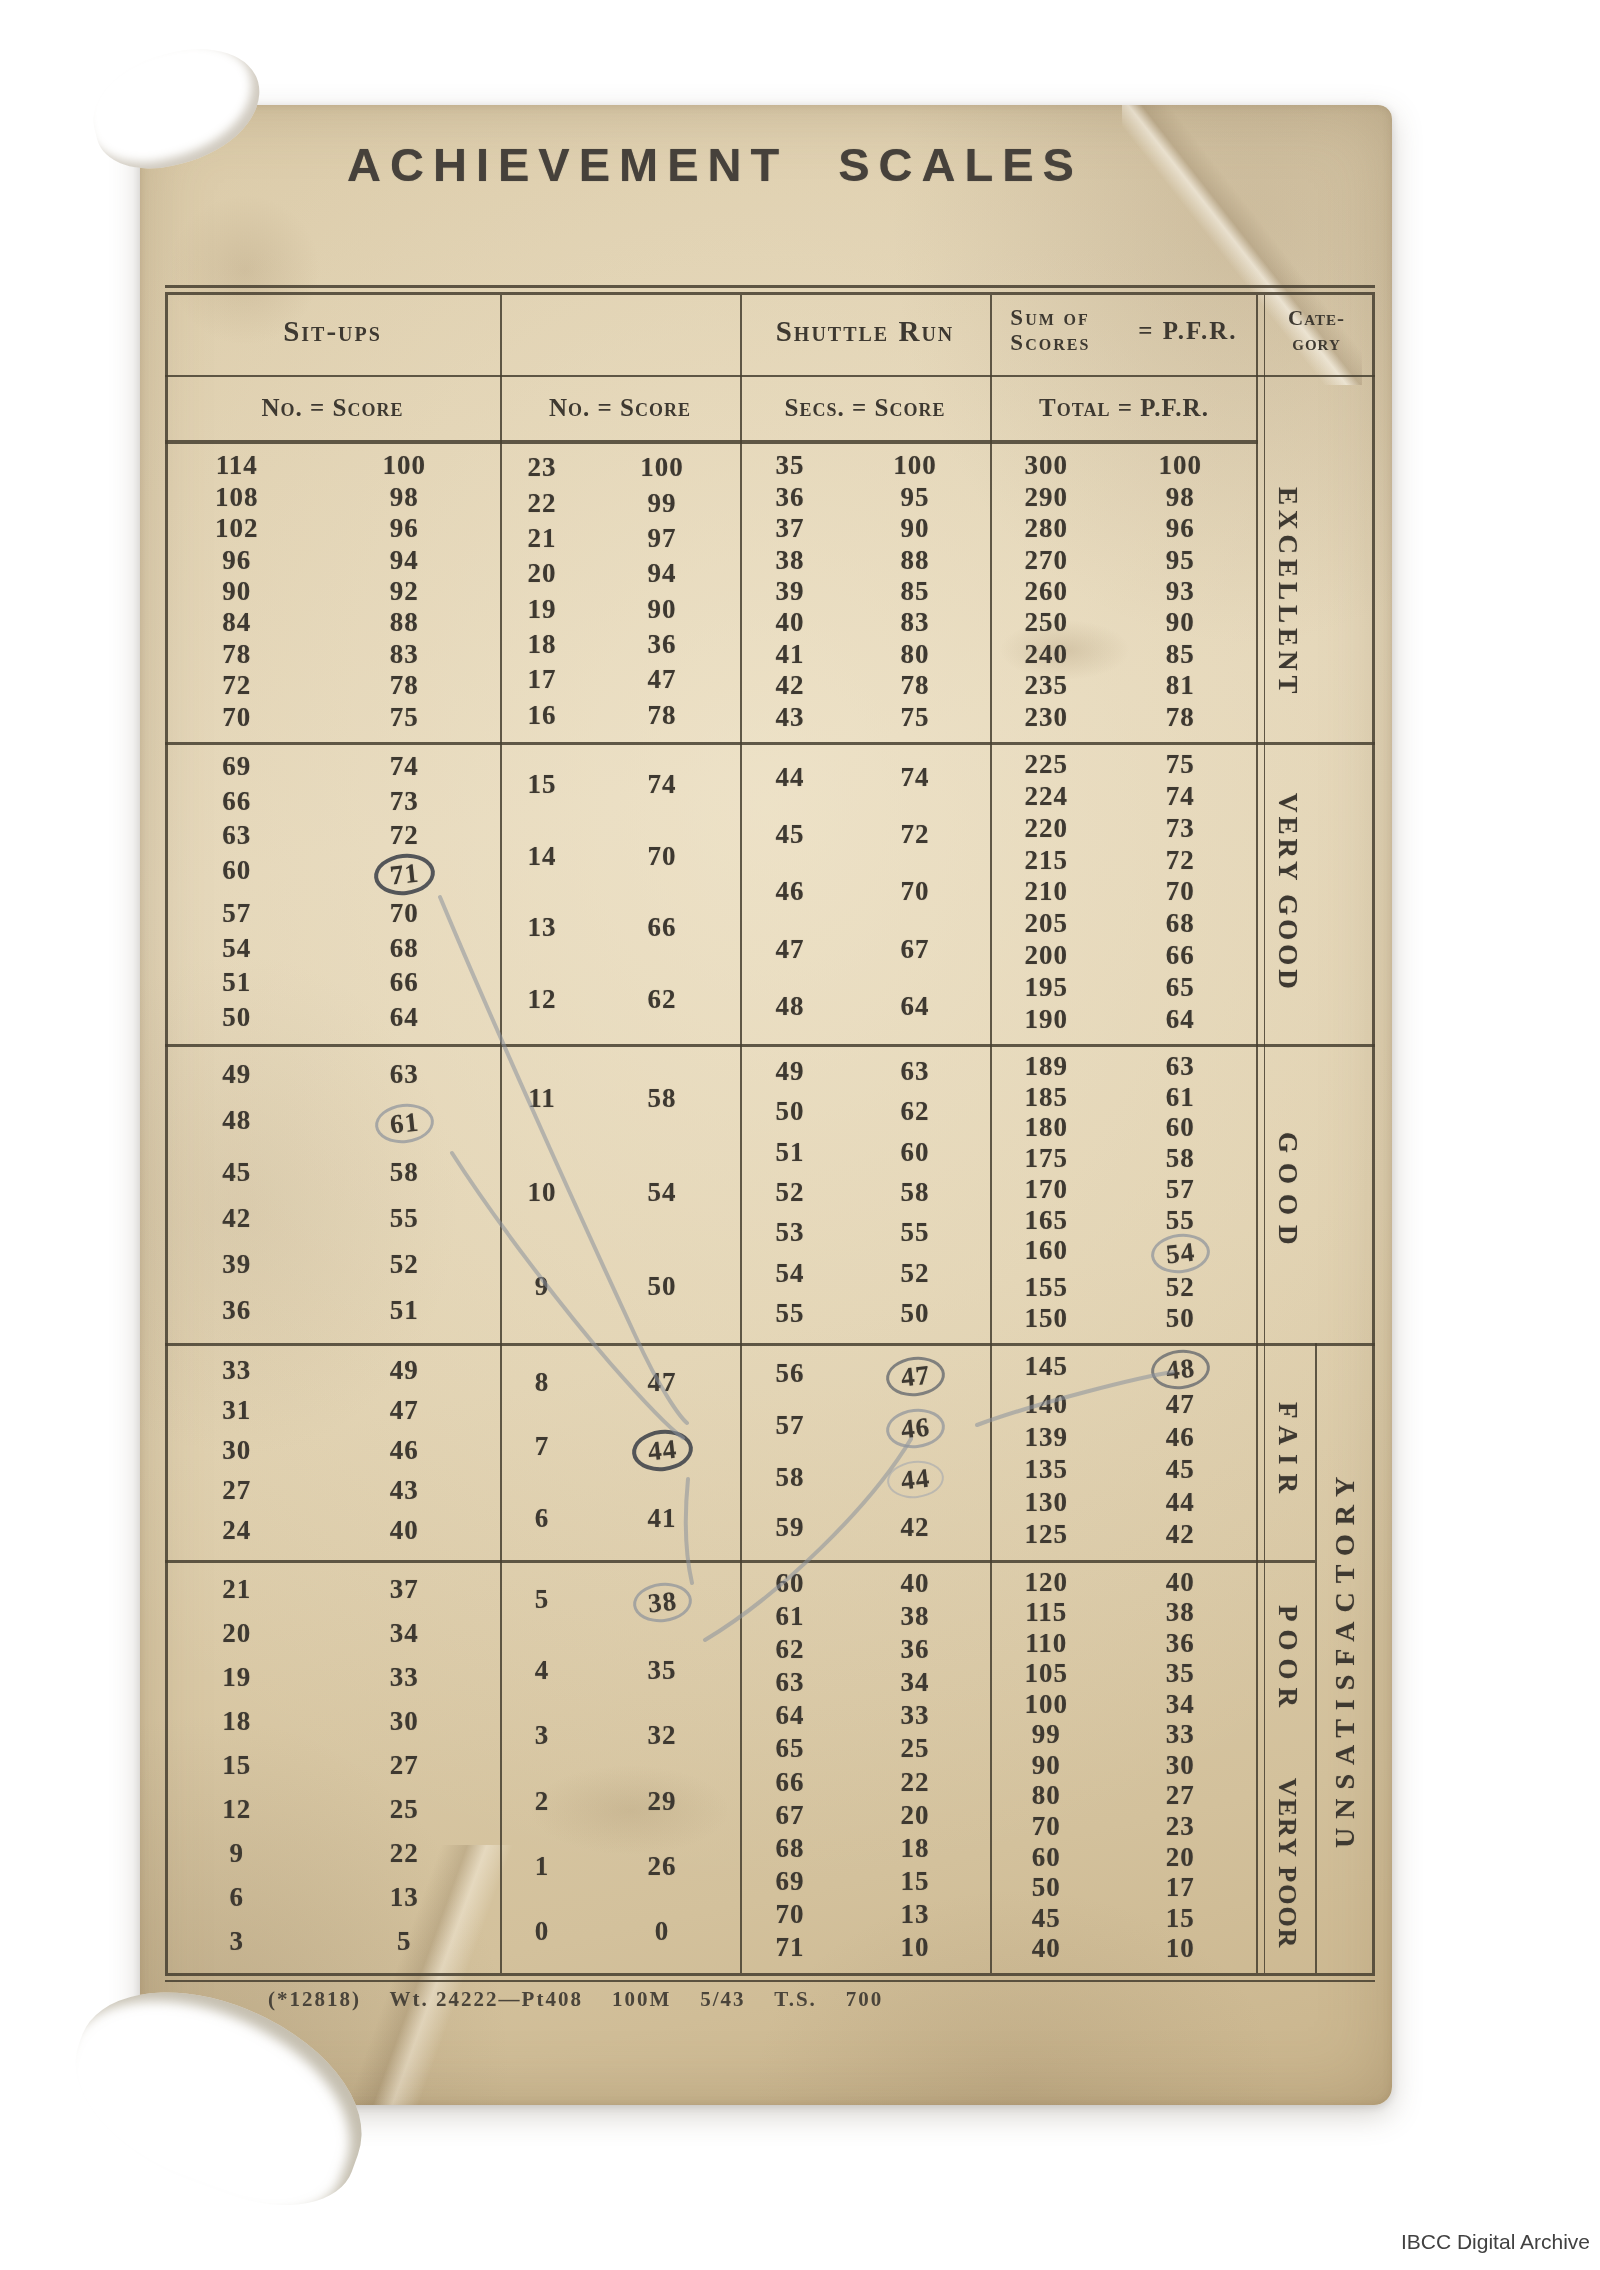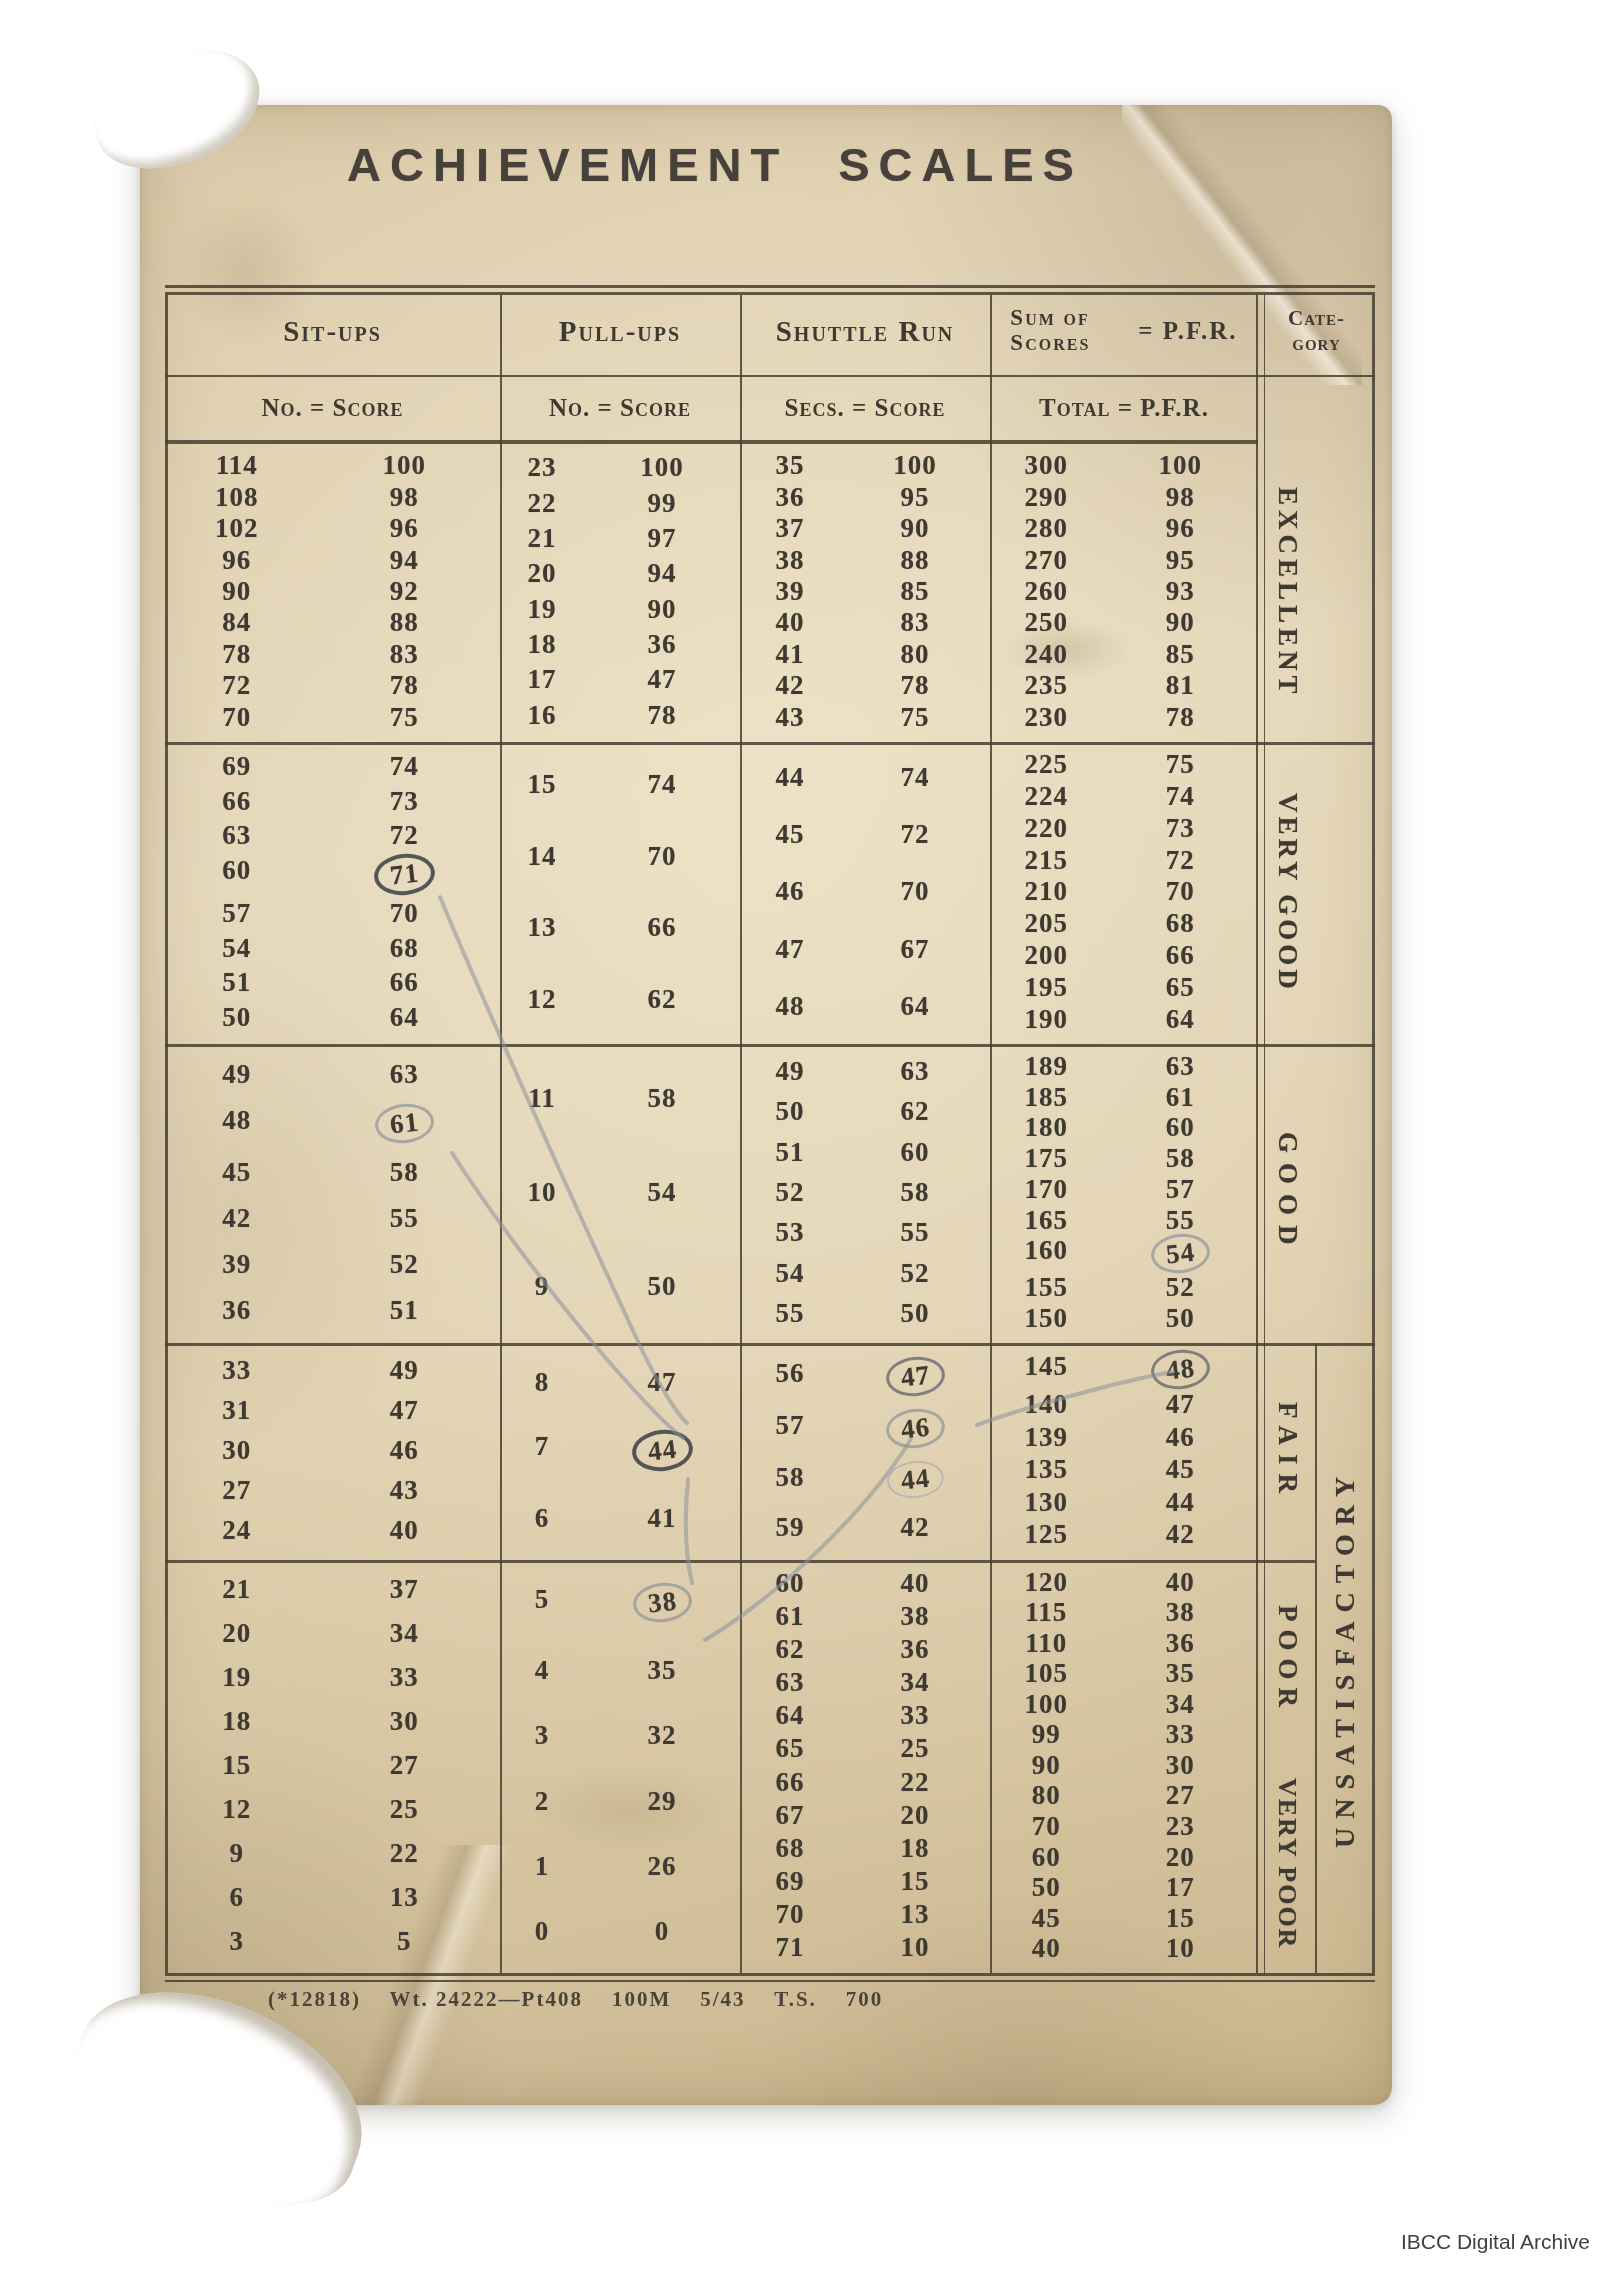--- a/index.html
+++ b/index.html
@@ -160,21 +160,20 @@
   <div class="hr hr-bot"></div>
   <div class="vl vl-left"></div>
   <div class="vl vl-1"></div>
   <div class="vl vl-2"></div>
   <div class="vl vl-3"></div>
   <div class="vl vl-4"></div>
   <div class="vl vl-split"></div>
   <div class="vl vl-right"></div>
 
   <div class="col-head hx-sit">Sit-ups</div>
-  <div class="col-head hx-pull">Pull-ups</div>
   <div class="col-head hx-shuttle">Shuttle Run</div>
   <div class="col-head hx-sum sum-head">
     <span class="sum-main">Sum of Scores</span>
     <span class="sum-eq">= P.F.R.</span>
   </div>
   <div class="col-head hx-cat cat-head">
     <span>Cate-</span>
     <span>gory</span>
   </div>
 

